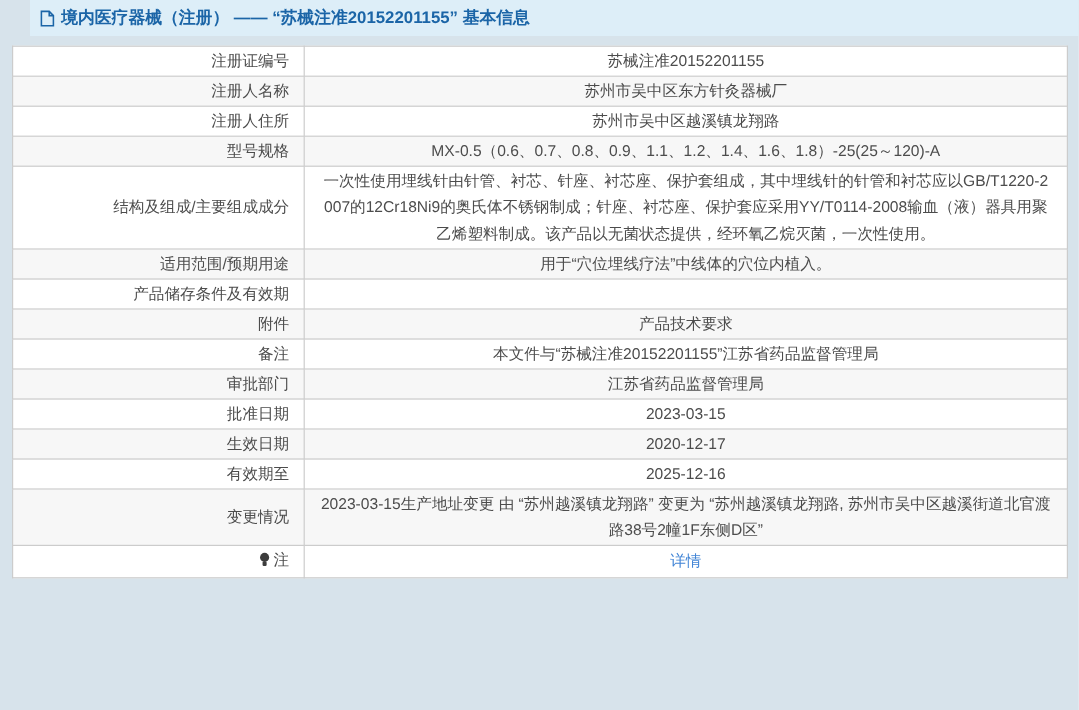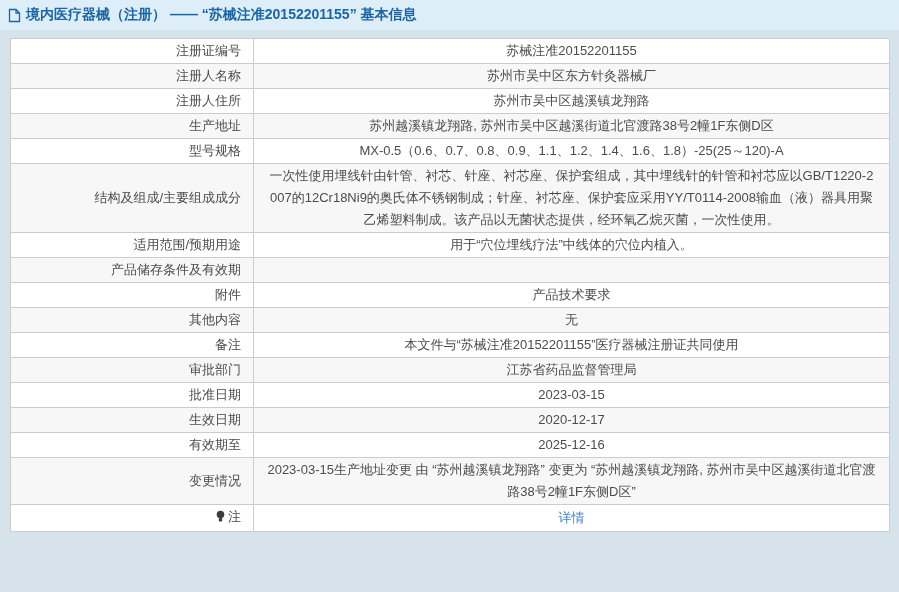--- a/index.html
+++ b/index.html
@@ -21,20 +21,21 @@
   }
   .top-bar{
     height:30px;
     background:var(--header_bg);
     display:flex;
     align-items:center;
     padding-left:8px;
     color:var(--header_text);
     font-size:14px;
     font-weight:bold;
+    margin-left:25px;
   }
   .top-bar .doc-icon{
     display:inline-flex;
     margin-right:5px;
     margin-top:1px;
   }
   .info-table-wrap{
     margin:8px 9px 0 10px;
   }
   table.info-table{
@@ -95,50 +96,42 @@
   </tr>
         <tr>
     <td class="label-cell"><span>注册人名称</span></td>
     <td class="value-cell">苏州市吴中区东方针灸器械厂</td>
   </tr>
         <tr>
     <td class="label-cell"><span>注册人住所</span></td>
     <td class="value-cell">苏州市吴中区越溪镇龙翔路</td>
   </tr>
         <tr>
-    <td class="label-cell"><span>生产地址</span></td>
-    <td class="value-cell">苏州越溪镇龙翔路, 苏州市吴中区越溪街道北官渡路38号2幢1F东侧D区</td>
-  </tr>
-        <tr>
     <td class="label-cell"><span>型号规格</span></td>
     <td class="value-cell">MX-0.5（0.6、0.7、0.8、0.9、1.1、1.2、1.4、1.6、1.8）-25(25～120)-A</td>
   </tr>
         <tr>
     <td class="label-cell"><span>结构及组成/主要组成成分</span></td>
     <td class="value-cell">一次性使用埋线针由针管、衬芯、针座、衬芯座、保护套组成，其中埋线针的针管和衬芯应以GB/T1220-2007的12Cr18Ni9的奥氏体不锈钢制成；针座、衬芯座、保护套应采用YY/T0114-2008输血（液）器具用聚乙烯塑料制成。该产品以无菌状态提供，经环氧乙烷灭菌，一次性使用。</td>
   </tr>
         <tr>
     <td class="label-cell"><span>适用范围/预期用途</span></td>
     <td class="value-cell">用于“穴位埋线疗法”中线体的穴位内植入。</td>
   </tr>
         <tr>
     <td class="label-cell"><span>产品储存条件及有效期</span></td>
     <td class="value-cell"></td>
   </tr>
         <tr>
     <td class="label-cell"><span>附件</span></td>
     <td class="value-cell">产品技术要求</td>
   </tr>
         <tr>
-    <td class="label-cell"><span>其他内容</span></td>
-    <td class="value-cell">无</td>
-  </tr>
-        <tr>
     <td class="label-cell"><span>备注</span></td>
-    <td class="value-cell">本文件与“苏械注准20152201155”医疗器械注册证共同使用</td>
+    <td class="value-cell">本文件与“苏械注准20152201155”江苏省药品监督管理局</td>
   </tr>
         <tr>
     <td class="label-cell"><span>审批部门</span></td>
     <td class="value-cell">江苏省药品监督管理局</td>
   </tr>
         <tr>
     <td class="label-cell"><span>批准日期</span></td>
     <td class="value-cell">2023-03-15</td>
   </tr>
         <tr>

